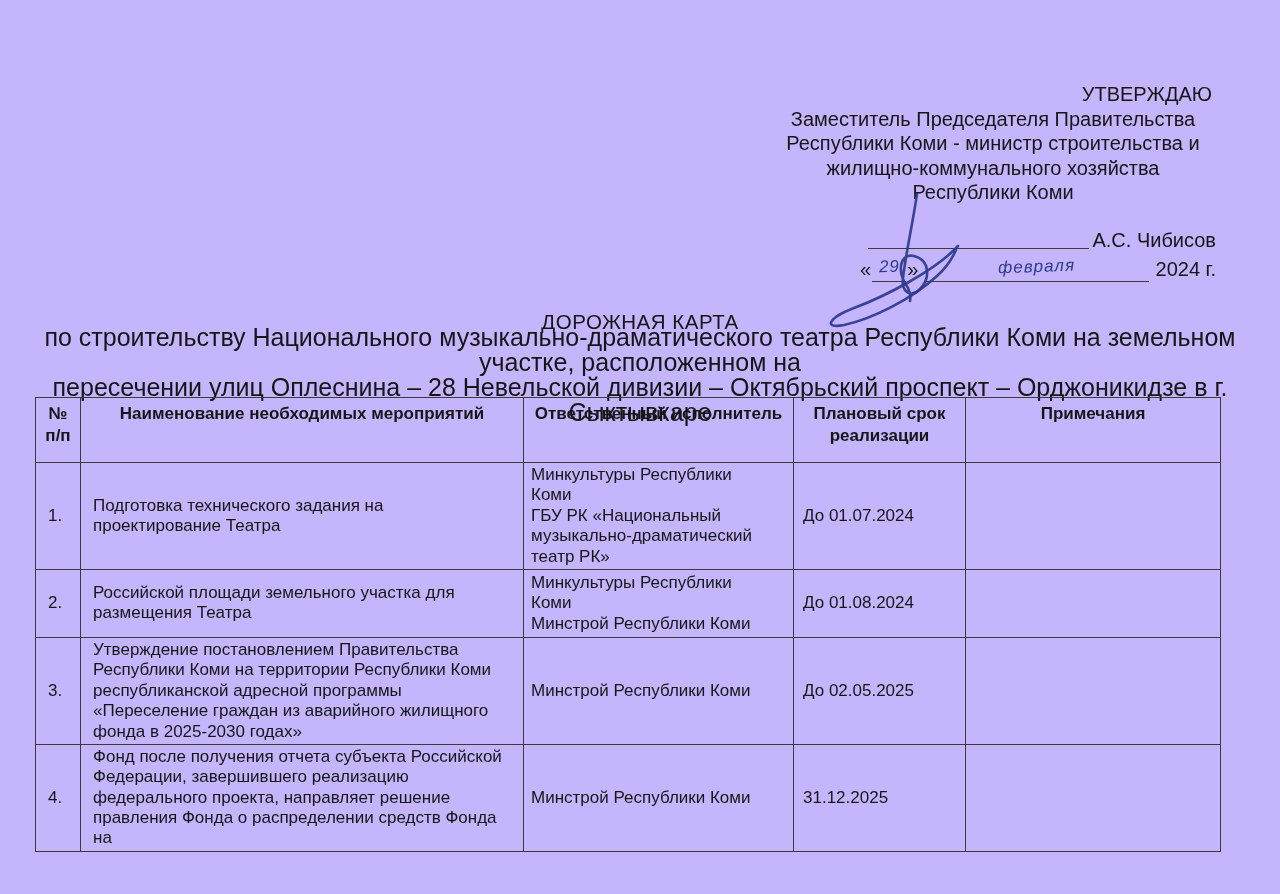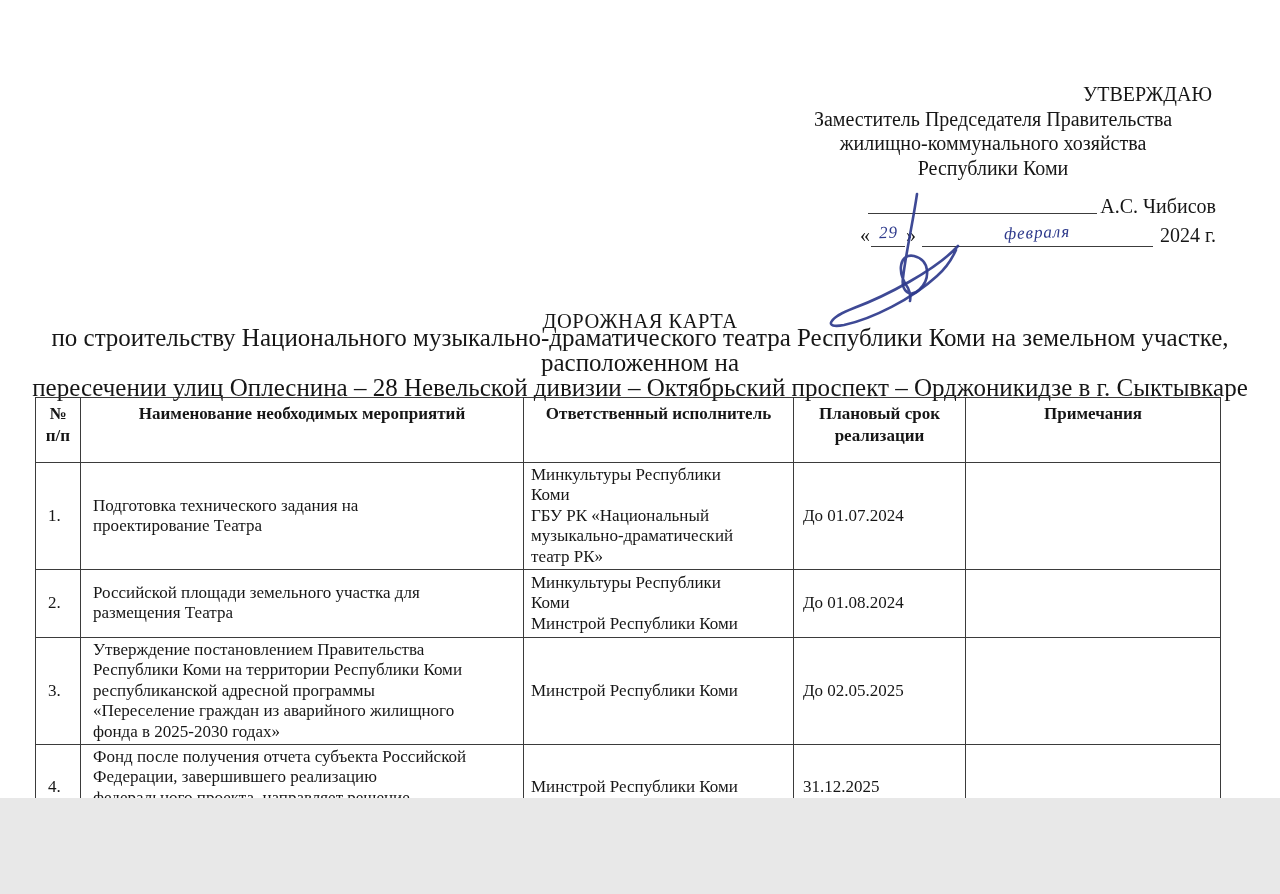--- a/index.html
+++ b/index.html
@@ -1,35 +1,35 @@
 <!DOCTYPE html>
 <html lang="ru"><head>
 <meta charset="utf-8">
 <style>
   html,body { margin:0; padding:0; background:#e8e8e8; }
   .page {
     position:relative;
-    width:1280px; height:798px;
-    background:#ffffff;
-    font-family:Liberation Serif, serif;
+    width:1280px; height:894px;
+    background:#c4b5fd;
+    font-family:Liberation Sans, sans-serif;
     color:#161616;
     overflow:hidden;
     margin:0 auto;
   }
 
   
   .approval {
     position:absolute; left:770px; top:82px; width:446px;
     font-size:20px; line-height:24.5px; text-align:center;
   }
   .approval-heading { text-align:right; padding-right:4px; }
 
   .sign-row {
     display:flex; align-items:flex-end;
-    margin-left:98px; margin-top:12px; height:26px;
+    margin-left:98px; margin-top:22px; height:26px;
   }
   .sig-line { flex:1; border-bottom:1.6px solid #3c3c3c; margin-bottom:4px; }
   .signer { white-space:nowrap; padding-left:3px; }
 
   .date-row {
     display:flex; align-items:flex-end;
     margin-left:90px; margin-top:3px; height:26px;
   }
   .quote { white-space:nowrap; }
   .day-slot {
@@ -97,20 +97,21 @@
   td.cell-deadline { padding-left:9px;  }
 </style>
 </head>
 <body>
 
 <div class="page">
 
   <div class="approval">
     <div class="approval-heading">УТВЕРЖДАЮ</div>
     <div>Заместитель Председателя Правительства</div>
+    <div>Республики Коми - министр строительства и</div>
     <div>жилищно-коммунального хозяйства</div>
     <div>Республики Коми</div>
 
     <div class="sign-row">
       <span class="sig-line"></span>
       <span class="signer">А.С. Чибисов</span>
     </div>
 
     <div class="date-row">
       <span class="quote">«</span>

